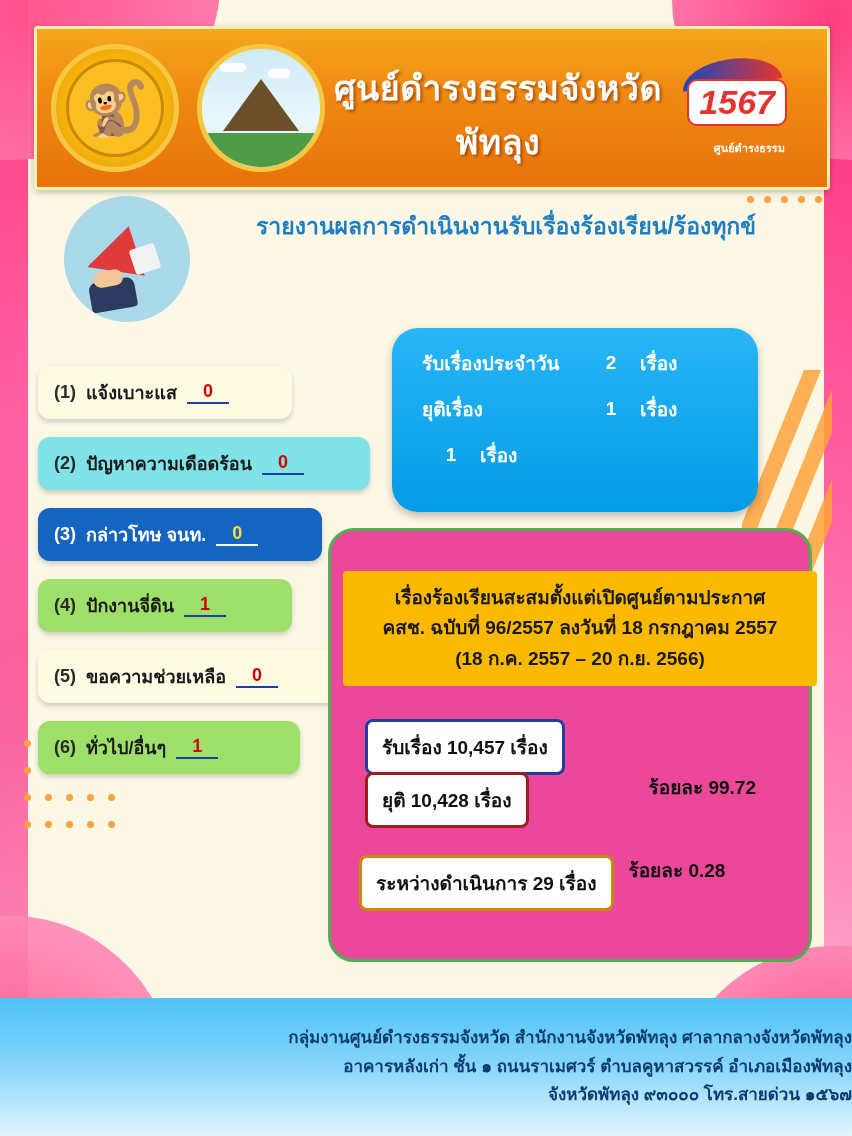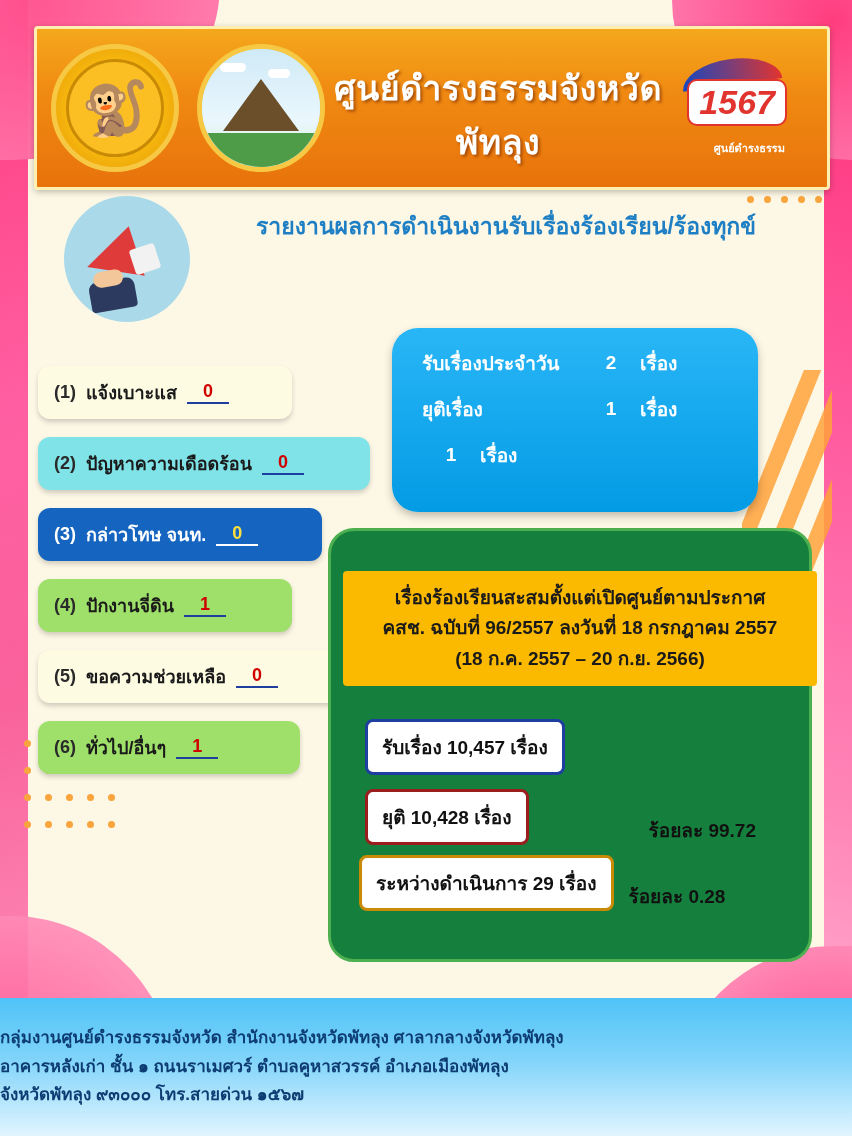--- a/index.html
+++ b/index.html
@@ -97,34 +97,34 @@
   .blue-box{position:absolute;left:392px;top:328px;width:366px;height:164px;border-radius:26px;
     background:linear-gradient(180deg,#29b6f6 0%,#039be5 100%);box-shadow:0 4px 8px rgba(0,0,0,.25);
     padding:20px 0 0 0;color:#fff;font-size:19px;font-weight:bold;}
   .blue-box .brow{display:flex;align-items:center;padding:0 30px;margin-bottom:16px;}
   .blue-box .bname{width:160px;}
   .blue-box .bnum{width:58px;text-align:center;}
   .blue-box .bunit{width:60px;}
 
   
   .green-box{position:absolute;left:328px;top:528px;width:478px;height:428px;
-    border:3px solid #4caf50;border-radius:26px;background:#15803d;}
+    border:3px solid #4caf50;border-radius:26px;background:#ec4899;}
   .yellow-head{position:absolute;left:12px;top:40px;width:454px;background:#fbb900;border-radius:4px;
     padding:12px 10px;text-align:center;font-size:19px;font-weight:bold;color:#1a1a1a;line-height:1.6;}
-  .acc-row{position:absolute;display:flex;align-items:flex-end;}
+  .acc-row{position:absolute;display:flex;align-items:flex-start;}
   .acc-chip{border-radius:8px;padding:10px 14px;font-size:19px;font-weight:bold;color:#111;background:#fff;}
   .chip-blue{border:3px solid #1f3fa0;}
   .chip-red{border:3px solid #9c1d1d;}
   .chip-orange{border:3px solid #c98a05;}
   .pct{font-size:19px;font-weight:bold;color:#111;margin-left:15px;}
 
   
   .footer{position:absolute;left:0;bottom:0;width:852px;height:138px;
     background:linear-gradient(180deg,#4fc3f7 0%,#81d4fa 45%,#e1f5fe 100%);
-    display:flex;flex-direction:column;align-items:flex-start;justify-content:center;gap:8px;
+    display:flex;flex-direction:column;align-items:flex-end;justify-content:center;gap:8px;
     color:#0d3c73;font-size:17px;font-weight:bold;}
   .footer div{line-height:1.2;}
 </style>
 </head>
 <body>
 
 <div class="bg">
   <div class="bg-pink-left"></div>
   <div class="bg-pink-right"></div>
   <div class="bg-cream"></div>
@@ -253,21 +253,21 @@
   <div class="yellow-head">
     <div>เรื่องร้องเรียนสะสมตั้งแต่เปิดศูนย์ตามประกาศ</div>
     <div>คสช. ฉบับที่ 96/2557 ลงวันที่ 18 กรกฎาคม 2557</div>
     <div>(18 ก.ค. 2557 – 20 ก.ย. 2566)</div>
   </div>
 
   <div class="acc-row" style="left:34px;top:188px;">
     <span class="acc-chip chip-blue">รับเรื่อง   10,457  เรื่อง</span>
   </div>
 
-  <div class="acc-row" style="left:34px;top:258px;width:420px;">
+  <div class="acc-row" style="left:34px;top:241px;width:420px;">
     <span class="acc-chip chip-red">ยุติ  10,428  เรื่อง</span>
     <span class="pct" style="margin-left:120px;">ร้อยละ  99.72</span>
   </div>
 
   <div class="acc-row" style="left:28px;top:324px;width:430px;">
     <span class="acc-chip chip-orange">ระหว่างดำเนินการ   29  เรื่อง</span>
     <span class="pct">ร้อยละ  0.28</span>
   </div>
 </div>
 

